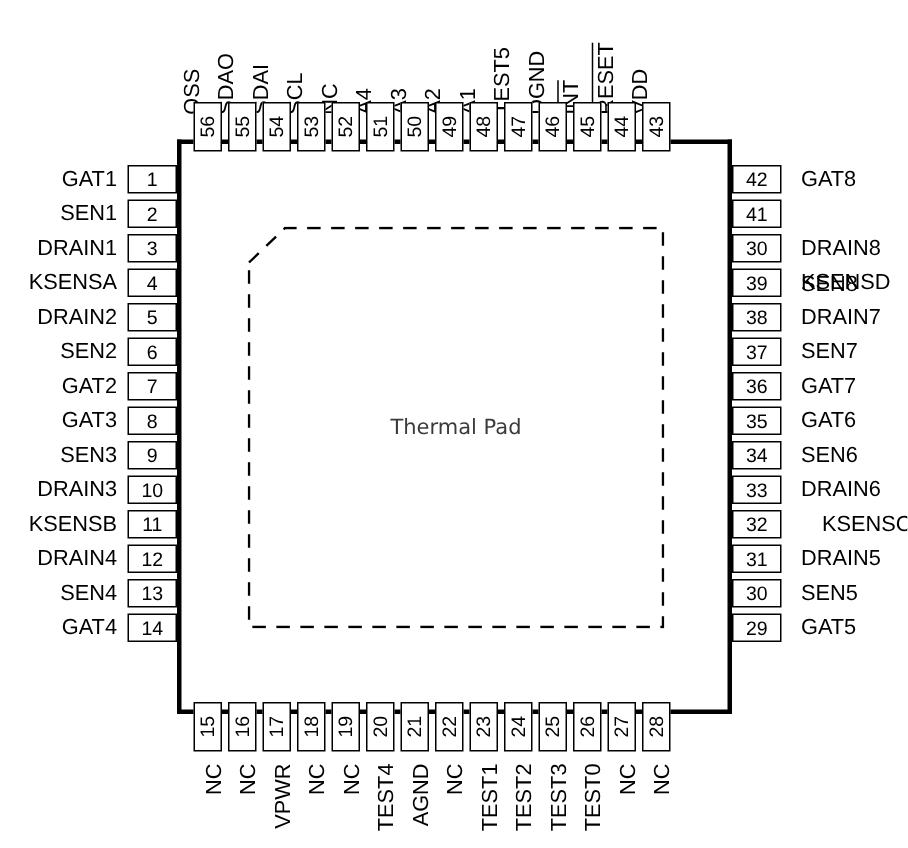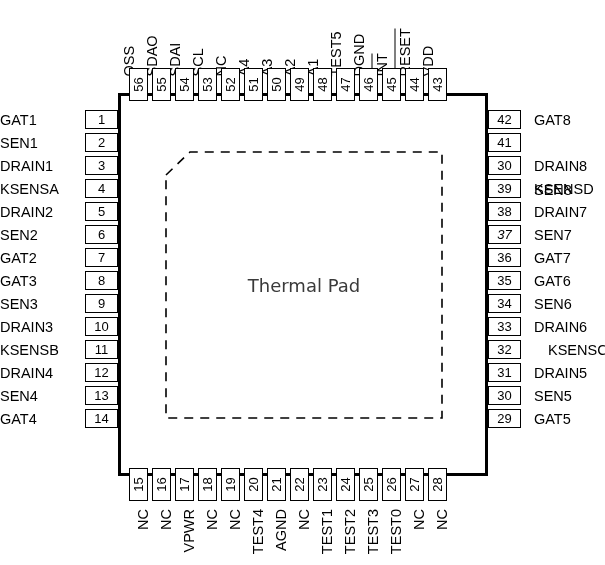--- a/index.html
+++ b/index.html
@@ -55,20 +55,21 @@
   
   .lbl {
     position: absolute;
     font-size: 14.5px;
     line-height: 1;
     white-space: nowrap;
     color: #000000;
     z-index: 2;
   }
   .lbl.left {
+    text-align: right;
     transform: translateY(-50%);
   }
   .lbl.right {
     text-align: left;
     transform: translateY(-50%);
   }
   
   .lbl.rot {
     transform-origin: left bottom;
     transform: rotate(-90deg);
@@ -88,21 +89,21 @@
     z-index: 1;
   }
   #thermal-pad svg { display: block; }
   #thermal-pad-label {
     position: absolute;
     left: 0;
     top: 50%;
     width: 100%;
     transform: translateY(-50%);
     text-align: center;
-    font-size: 18px;
+    font-size: 14px;
     color: #3a3a3a;
     font-family: "DejaVu Sans", sans-serif;
   }
 </style>
 </head>
 <body>
 
 <div id="stage">
 
   <div class="body-seg" style="left:118px; top:93px;  width:370px; height:3px;"></div>
@@ -187,21 +188,21 @@
       </div>
       <div class="lbl right" style="top: 165.5px; left: 534px;">DRAIN8</div>
       <div class="pin vert" style="left: 488px; top: 179px;">
         <span class="num">39</span>
       </div>
       <div class="lbl right" style="top: 188.5px; left: 534px;">KSENSD</div>
       <div class="pin vert" style="left: 488px; top: 202px;">
         <span class="num">38</span>
       </div>
       <div class="lbl right" style="top: 211.5px; left: 534px;">DRAIN7</div>
-      <div class="pin vert" style="left: 488px; top: 225px; font-style: italic;">
+      <div class="pin vert" style="left: 488px; top: 225px;">
         <span class="num">37</span>
       </div>
       <div class="lbl right" style="top: 234.5px; left: 534px;">SEN7</div>
       <div class="pin vert" style="left: 488px; top: 248px;">
         <span class="num">36</span>
       </div>
       <div class="lbl right" style="top: 257.5px; left: 534px;">GAT7</div>
       <div class="pin vert" style="left: 488px; top: 271px;">
         <span class="num">35</span>
       </div>

